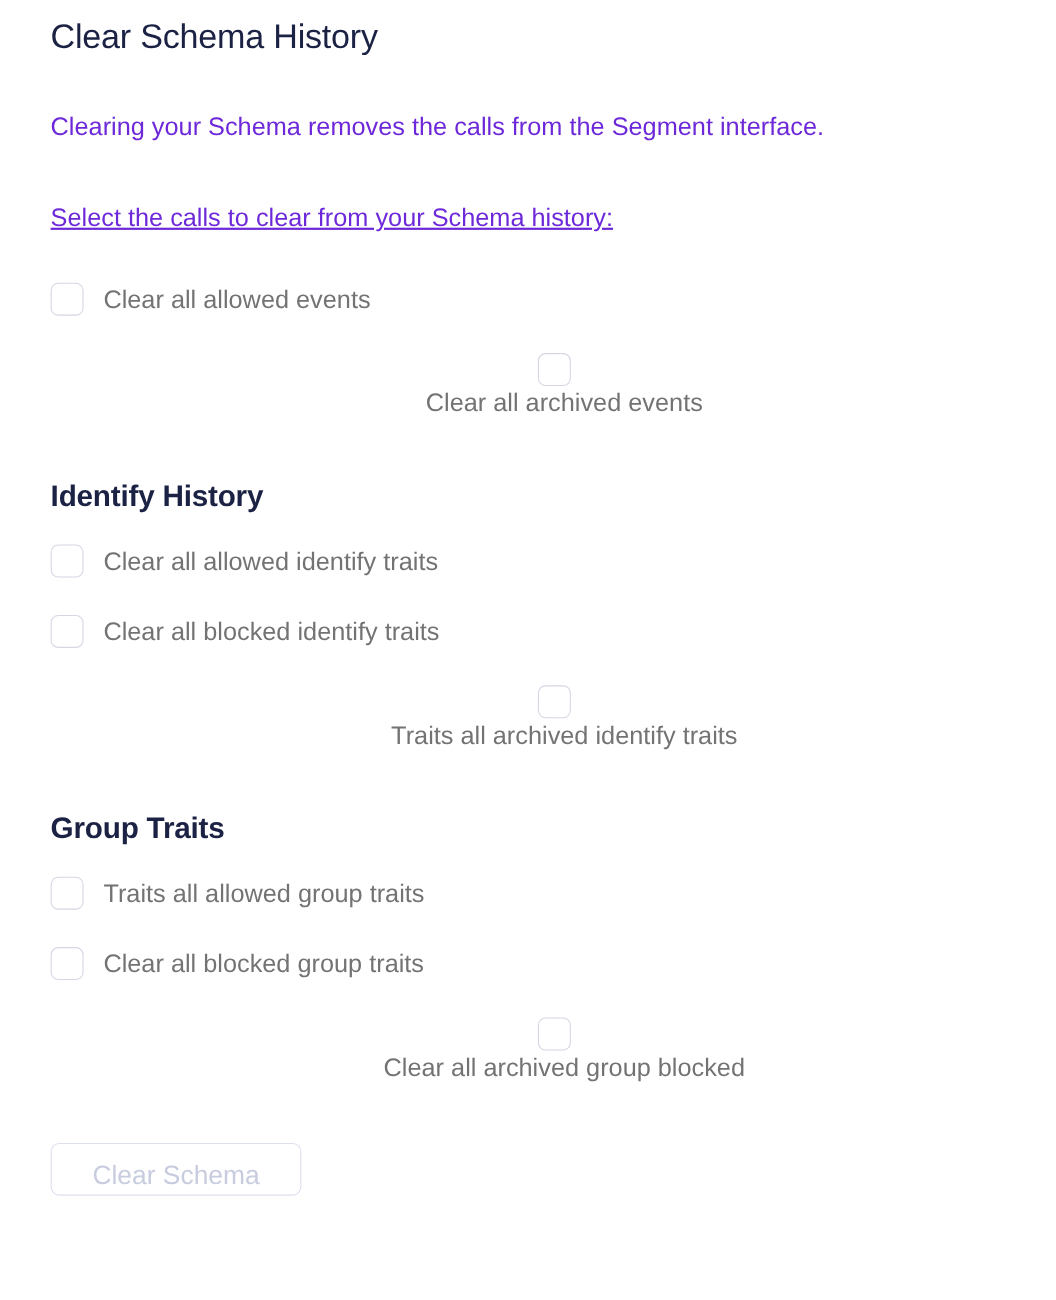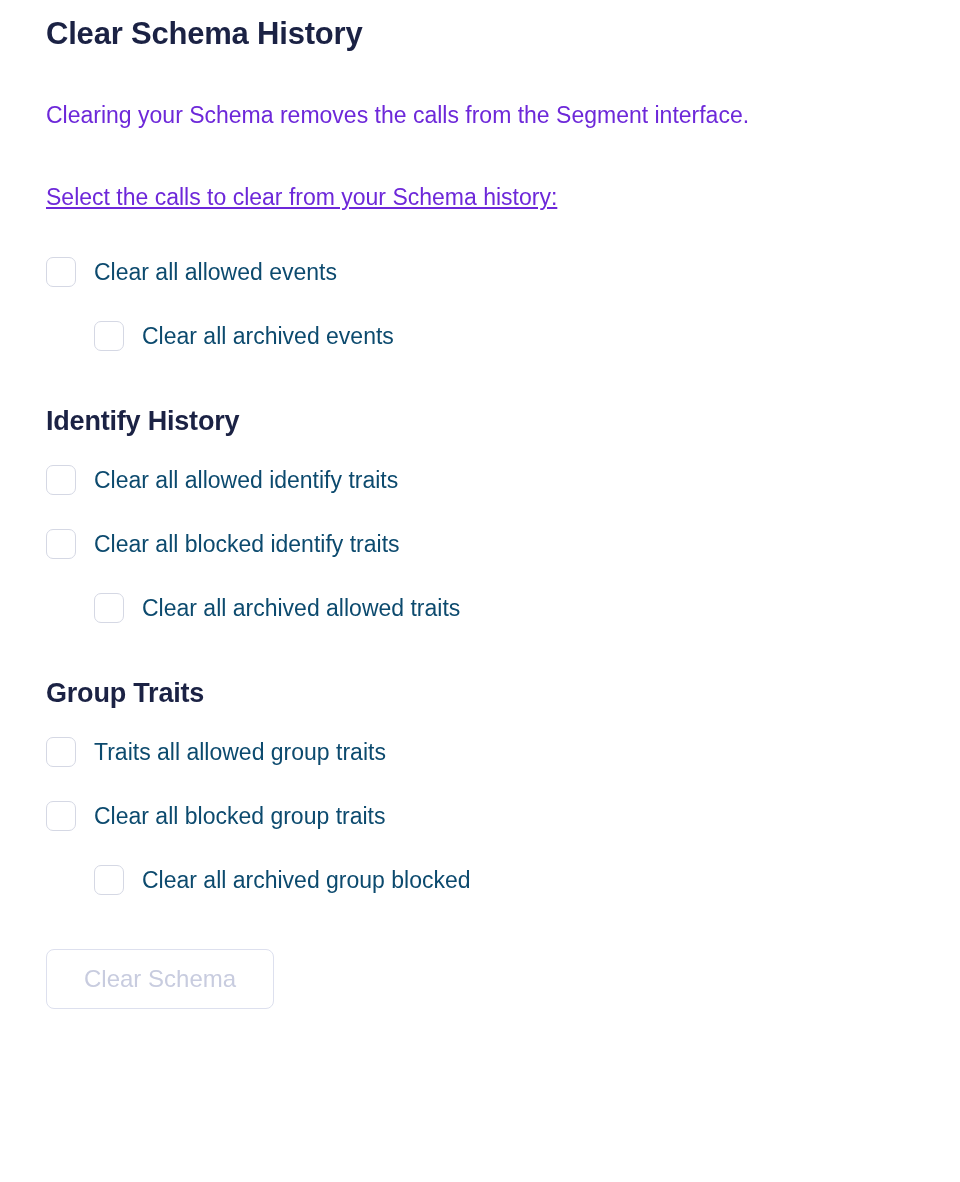--- a/index.html
+++ b/index.html
@@ -9,21 +9,21 @@
     min-height: 1182px;
     font-family: "Liberation Sans", sans-serif;
     -webkit-font-smoothing: antialiased;
   }
   .container {
     padding: 14px 46px 48px 46px;
   }
   h1.page-title {
     font-size: 31px;
     line-height: 39px;
-    font-weight: 700;
+    font-weight: 400;
     color: #1b2244;
     margin: 0 0 48px 0;
     letter-spacing: -0.2px;
   }
   p.body-text {
     font-size: 23px;
     line-height: 28px;
     color: #6d28d9;
     margin: 0;
   }
@@ -36,42 +36,42 @@
     color: #1b2244;
     margin: 0 0 27px 0;
     letter-spacing: -0.2px;
   }
   .section { margin: 0; }
   .row {
     display: flex;
     align-items: center;
     margin: 0 0 34px 0;
   }
-  .section .row:last-child { margin-bottom: 54px; }
+  .section .row:last-child { margin-bottom: 54px; flex-direction: column; }
   .row.indent { margin-left: 48px; }
   .checkbox {
     width: 30px;
     height: 30px;
     flex: 0 0 30px;
     border: 1px solid #d5d8e4;
     border-radius: 7px;
     background: #ffffff;
     cursor: pointer;
   }
   .checkbox-label {
     margin-left: 18px;
     font-size: 23px;
     line-height: 30px;
-    color: #0c4a6e;
+    color: #737373;
     cursor: pointer;
   }
   .clear-schema-btn {
     display: inline-block;
     margin-top: 0;
-    height: 60px;
+    height: 48px;
     line-height: 58px;
     padding: 0 37px;
     font-family: "Liberation Sans", sans-serif;
     font-size: 24px;
     color: #c8ccdf;
     background: #ffffff;
     border: 1px solid #dde0ee;
     border-radius: 8px;
     cursor: not-allowed;
   }
@@ -105,21 +105,21 @@
     <div class="row">
       <span class="checkbox" role="checkbox" aria-checked="false"></span>
       <span class="checkbox-label">Clear all allowed identify traits</span>
     </div>
     <div class="row">
       <span class="checkbox" role="checkbox" aria-checked="false"></span>
       <span class="checkbox-label">Clear all blocked identify traits</span>
     </div>
     <div class="row indent">
       <span class="checkbox" role="checkbox" aria-checked="false"></span>
-      <span class="checkbox-label">Clear all archived allowed traits</span>
+      <span class="checkbox-label">Traits all archived identify traits</span>
     </div>
   </div>
 
   
   <div class="section">
     <h2 class="section-heading">Group Traits</h2>
     <div class="row">
       <span class="checkbox" role="checkbox" aria-checked="false"></span>
       <span class="checkbox-label">Traits all allowed group traits</span>
     </div>

